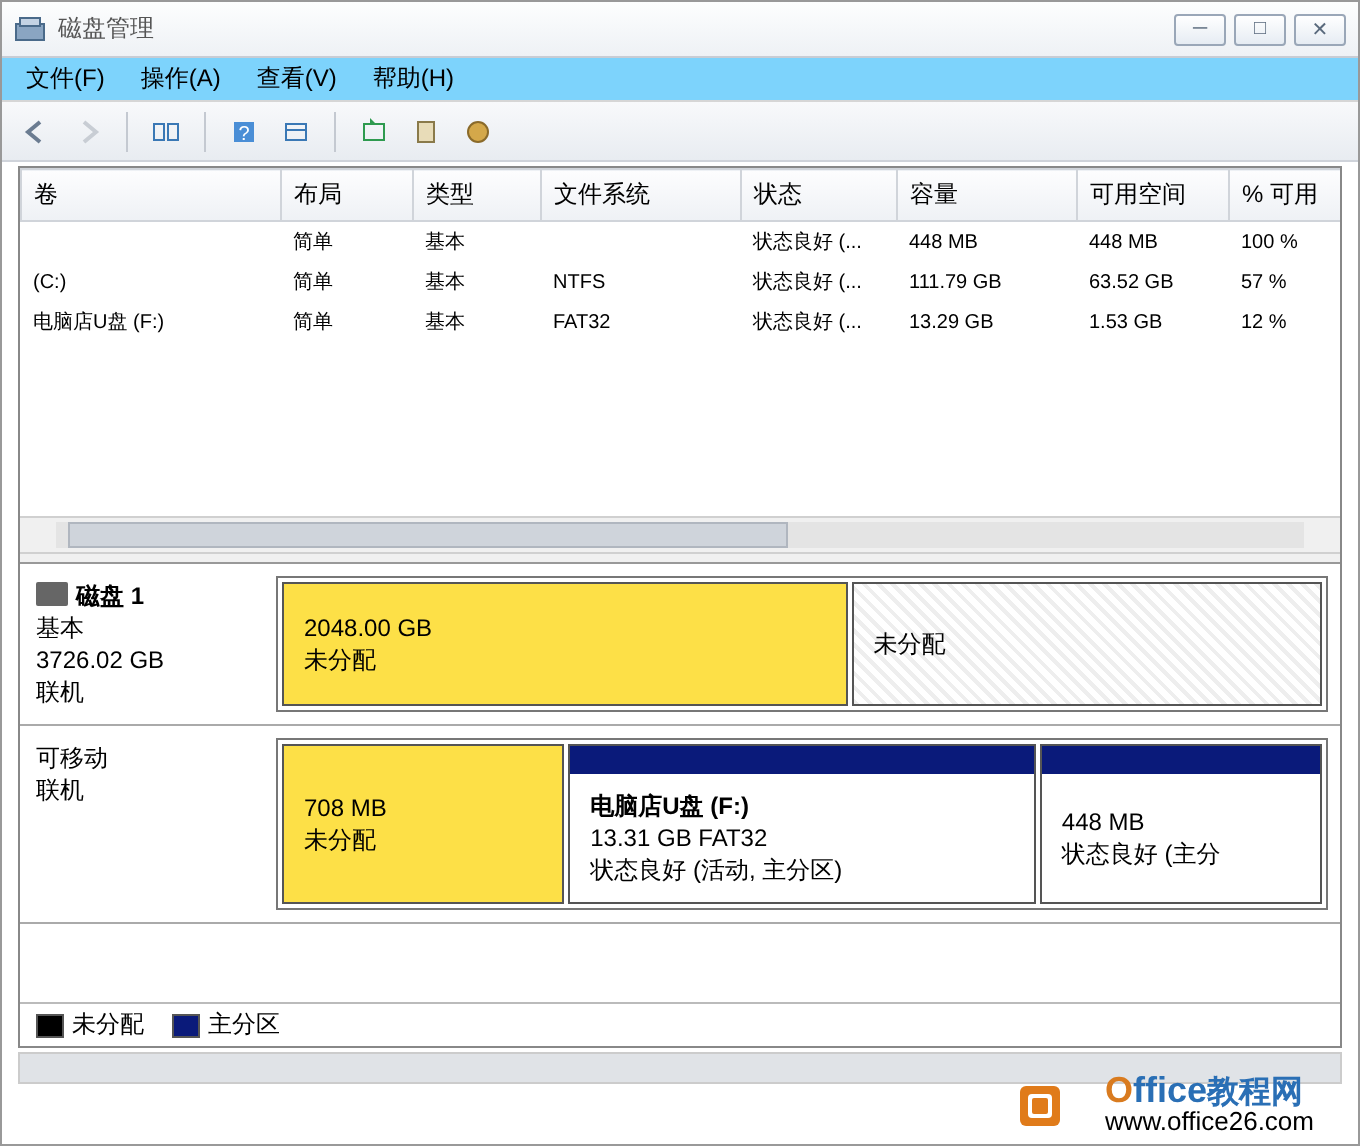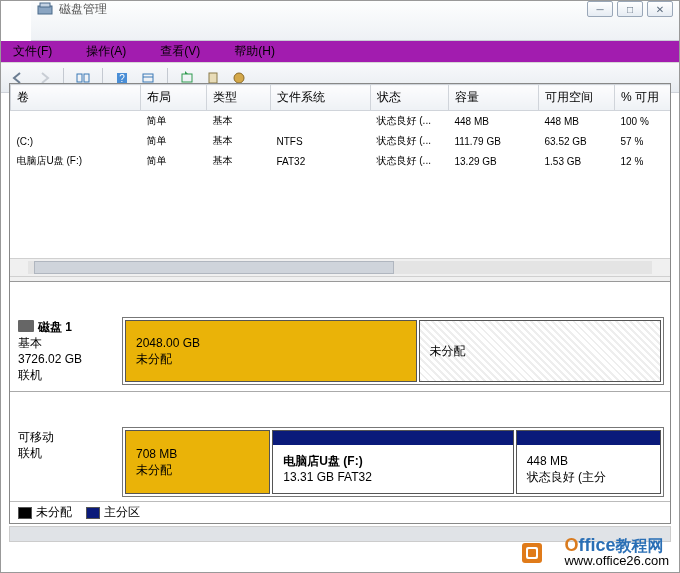--- a/index.html
+++ b/index.html
@@ -1,26 +1,26 @@
 <!DOCTYPE html>
 <html><head>
 <meta charset="utf-8">
 <style>
 * { box-sizing: border-box; margin: 0; padding: 0; }
 body { font-family: "Microsoft YaHei", "SimSun", Arial, sans-serif; font-size: 12px; background: #fff; width: 680px; height: 573px; overflow: hidden; position: relative; border: 1px solid #999; }
 
 
-.titlebar { height: 40px; background: linear-gradient(#fdfefe,#eef1f5); border-bottom: 1px solid #c8ccd4; display: flex; align-items: flex-start; padding: 0 6px; margin-left: 30px; }
+.titlebar { height: 28px; background: linear-gradient(#fdfefe,#eef1f5); border-bottom: 1px solid #c8ccd4; display: flex; align-items: center; padding: 0 6px; }
 .titlebar .icon { width: 16px; height: 16px; margin-right: 6px; display:inline-flex; align-items:center; justify-content:center; }
 .titlebar .title { flex: 1; color: #555; }
 .win-btns { display: flex; gap: 4px; }
 .win-btn { width: 26px; height: 16px; border: 1px solid #9aa7b8; border-radius: 2px; background: linear-gradient(#fff,#e6ecf3); display:flex; align-items:center; justify-content:center; font-size:10px; color:#5a6a7d; cursor:default; }
 
 
-.menubar { height: 22px; background: #a21caf; border-bottom: 1px solid #d6d6d6; display:flex; align-items:center; padding: 0 4px; gap: 18px; }
+.menubar { height: 22px; background: #7dd3fc; border-bottom: 1px solid #d6d6d6; display:flex; align-items:center; padding: 0 4px; gap: 2px; }
 .menubar span { padding: 2px 8px; cursor:default; }
 
 
 .toolbar { height: 30px; background: linear-gradient(#f8f9fb,#e8ecf1); border-bottom: 1px solid #cfd3da; display:flex; align-items:center; padding: 0 6px; gap: 4px; }
 .tbtn { width: 22px; height: 22px; display:flex; align-items:center; justify-content:center; border:1px solid transparent; cursor:default; }
 .tsep { width:1px; height:20px; background:#c4c9d1; margin:0 4px; }
 
 
 .work { position:absolute; top:82px; left:8px; right:8px; bottom:48px; border:1px solid #888; background:#fff; display:flex; flex-direction:column; }
 
@@ -31,44 +31,44 @@
 th { text-align:left; padding: 4px 6px; background: linear-gradient(#fdfdfe,#eef1f5); border:1px solid #d0d4da; font-weight:normal; font-size:12px; }
 td { padding: 3px 6px; white-space:nowrap; overflow:hidden; font-size:10px; }
 .hscroll { height:18px; border-top:1px solid #d0d0d0; background:#f0f0f0; position:relative; }
 .hscroll .track { position:absolute; left:18px; right:18px; top:2px; bottom:2px; background:#e4e4e4; }
 .hscroll .thumb { position:absolute; left:24px; width:360px; top:2px; bottom:2px; background:#cfd4db; border:1px solid #b0b6bf; }
 
 .split { height:6px; background:#f0f0f0; border-top:1px solid #d0d0d0; border-bottom:1px solid #999; }
 
 
 .disk-area { flex:1; overflow:auto; }
-.disk-row { display:flex; border-bottom:1px solid #aaa; padding:6px; gap:0;margin-top:29px; }
+.disk-row { display:flex; border-bottom:1px solid #aaa; padding:6px; gap:16px; }
 .disk-info { width:106px; padding:2px; }
 .disk-info .dicon { display:inline-block; width:16px; height:12px; background:#666; border-radius:1px; margin-right:4px; position:relative; top:1px; }
 .disk-info b { font-size:12px; }
 .disk-info div { line-height:16px; }
 .parts { flex:1; display:flex; gap:2px; border:1px solid #777; padding:2px; }
 .part { border:1px solid #555; padding:8px 10px; display:flex; flex-direction:column; justify-content:center; font-size:12px; line-height:16px; position:relative; }
-.part.unalloc { background:#eab308; }
+.part.unalloc { background:#fde047; }
 .part.unalloc.hatched { background: repeating-linear-gradient(45deg,#eee,#eee 2px,#fff 2px,#fff 5px); }
 .part.primary::before { content:''; position:absolute; top:0; left:0; right:0; height:14px; background:#0a1a7a; }
 .part.primary { padding-top:22px; }
 
 
 .legend { height:22px; border-top:1px solid #bbb; display:flex; align-items:center; padding: 0 8px; gap:14px; font-size:12px; }
 .swatch { width:14px; height:12px; display:inline-block; border:1px solid #555; margin-right:4px; vertical-align:middle; }
 .swatch.black { background:#000; }
 .swatch.blue { background:#0a1a7a; }
 
 
 .bottom-scroll { position:absolute; left:8px; right:8px; bottom:30px; height:16px; background:#f0f0f0; border:1px solid #ccc; }
 .bottom-scroll .thumb { position:absolute; left:0; right:0; top:0; bottom:0; background:#e0e3e7; }
 
 
-.watermark { position:absolute; right:10px; bottom:4px; display:flex; align-items:center; gap:20px; font-size:13px; }
+.watermark { position:absolute; right:22px; bottom:4px; display:flex; align-items:center; gap:20px; font-size:13px; }
 .wm-logo { width:24px; height:24px; }
 .wm-text b { color:#d97b1f; font-size:18px; }
 .wm-right { display:flex; flex-direction:column; line-height:14px;}
 </style>
 </head>
 <body>
 
 <div class="titlebar">
   <span class="icon">
     <svg width="16" height="16">
@@ -234,20 +234,21 @@
           <div>联机</div>
         </div>
         <div class="parts">
           <div class="part unalloc" style="flex: 18 1 0%;">
             <div>708 MB</div>
             <div>未分配</div>
           </div>
           <div class="part primary" style="flex: 32 1 0%;">
             <div><b>电脑店U盘  (F:)</b></div>
             <div>13.31 GB FAT32</div>
+            <div>状态良好 (活动, 主分区)</div>
           </div>
           <div class="part primary" style="flex: 18 1 0%;">
             <div>448 MB</div>
             <div>状态良好 (主分</div>
           </div>
         </div>
       </div>
     </div>
 
   <div class="legend">

